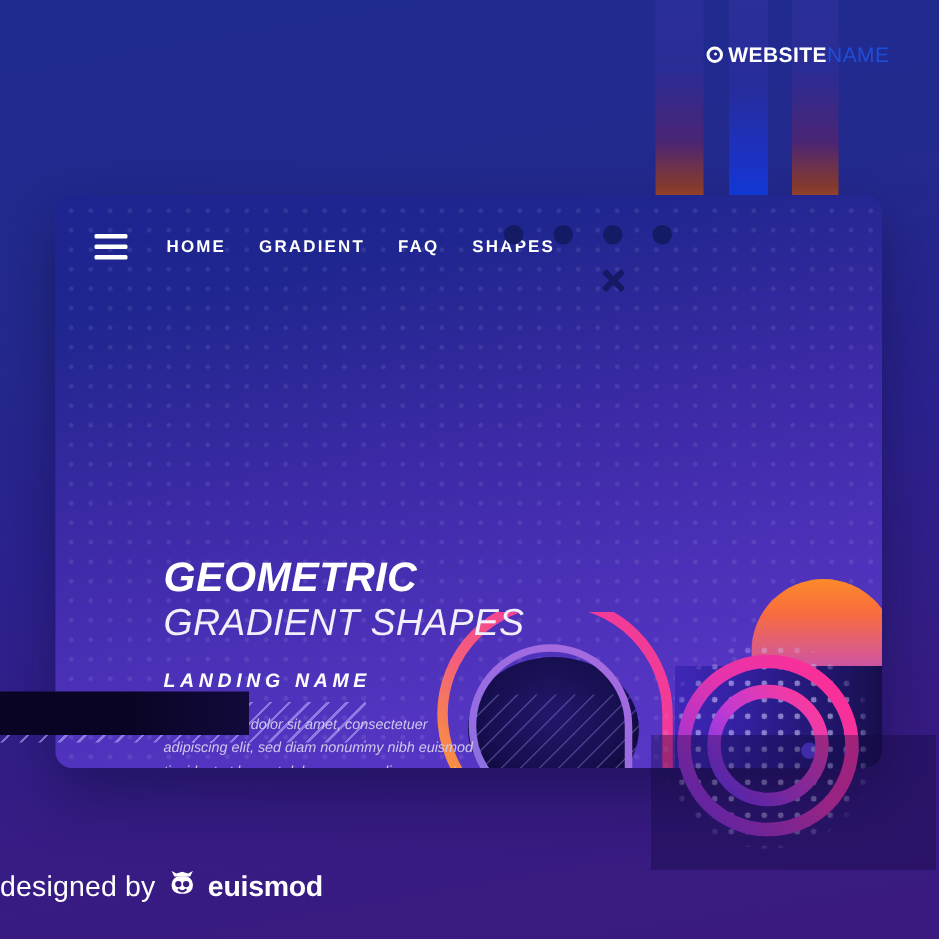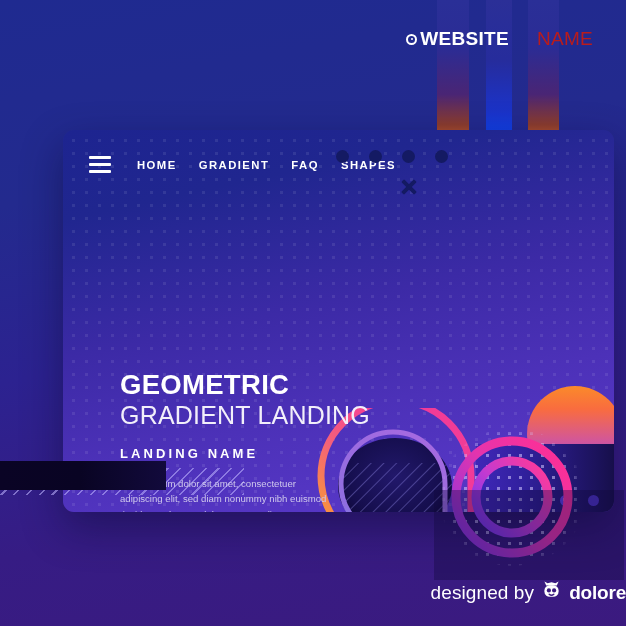--- a/index.html
+++ b/index.html
@@ -18,61 +18,60 @@
     background:linear-gradient(180deg,#2b2f97 0%,#262c9c 28%,#1b33c9 52%,#0a49f7 68%,#2337b9 80%,#2a2d96 100%); }
   .vbar.b3 { left:528px; width:31px; height:215px;
     background:linear-gradient(180deg,#2a2f97 0%,#2b2c95 22%,#4a2574 44%,#8d3d2d 58%,#f4762a 70%,#f4762a 74%,#e8487e 86%,#e0399a 100%); }
 
   
   .card {
     position:absolute; left:37px; top:130px; width:551px; height:382px;
     border-radius:11px; overflow:hidden;
     background:linear-gradient(168deg,#1d2490 0%,#20268f 18%,#3c2aa6 46%,#4c31b8 68%,#5536c4 86%,#5937c6 100%);
     box-shadow:0 16px 40px rgba(10,8,50,.45);
-    margin-left:26px;
   }
   .card-dots {
     position:absolute; inset:0;
     background-image:radial-gradient(rgba(255,255,255,.085) 1.6px, transparent 1.7px);
     background-size:13px 13px; background-position:4px 4px;
   }
 
   
   .nav { position:absolute; left:26px; top:26px; display:flex; align-items:center; gap:22px; z-index:9; }
   .burger { width:22px; height:17px; display:flex; flex-direction:column; justify-content:space-between; cursor:pointer; }
   .burger i { display:block; height:3.4px; background:#fff; border-radius:1px; }
   .nav a {
     color:#fff; font-size:11.3px; font-weight:700; letter-spacing:1.45px;
     text-decoration:none; white-space:nowrap;
   }
   .nav .links { display:flex; align-items:center; gap:22px; margin-left:4px; }
 
   
   .logo {
     position:absolute; right:33px; top:28px; z-index:12;
-    display:flex; align-items:center; font-size:19px; letter-spacing:.3px; color:#fff;
+    display:flex; align-items:center; font-size:14px; letter-spacing:.3px; color:#fff;
   }
   .logo .mark {
     width:11px; height:11px; border-radius:50%; border:2px solid #fff;
     position:relative; margin-right:3px;
   }
   .logo .mark:after { content:""; position:absolute; inset:2.4px; border-radius:50%; background:#fff; }
   .logo .bold { font-weight:700; }
-  .logo .thin { font-weight:400; color:#b91c1c;margin-left:28px; }
+  .logo .thin { font-weight:400; color:#1d4ed8; }
 
   
   .navdots { position:absolute; left:336px; top:150px; display:flex; gap:20px; z-index:10; }
   .navdots span { width:13px; height:13px; border-radius:50%; background:#141a63; display:block; }
   .xmark { position:absolute; left:400px; top:178px; width:18px; height:18px; z-index:10; }
   .xmark i { position:absolute; left:0; top:7px; width:18px; height:4.2px; background:#141a63; border-radius:1px; }
   .xmark i:first-child { transform:rotate(45deg); }
   .xmark i:last-child  { transform:rotate(-45deg); }
 
   
-  .hero { position:absolute; left:57px; top:240px; z-index:8; width:270px; }
+  .hero { position:absolute; left:72px; top:240px; z-index:8; width:270px;font-style:italic; }
   .h1 { color:#fff; font-size:27.5px; font-weight:700; letter-spacing:.3px; line-height:1.07; }
   .h2 { color:#f2effa; font-size:25px; font-weight:300; letter-spacing:.2px; line-height:1.18; margin-top:2px; }
   .h3 { color:#fff; font-size:13px; font-weight:700; letter-spacing:3.1px; margin-top:15px; }
   .para { color:#cfc8ec; font-size:9.6px; line-height:1.62; margin-top:15px; width:214px; }
 
   
   .sunset {
     position:absolute; left:464px; top:256px; width:96px; height:96px;
     border-radius:50%; z-index:4;
     background:linear-gradient(180deg,#fb8a2a 0%,#f96c3f 24%,#d1569c 58%,#8b46c8 80%,#5b3ec9 100%);
@@ -109,21 +108,21 @@
             mask-image:radial-gradient(circle at 50% 50%, #000 58%, transparent 72%);
   }
   .rings .shade {
     position:absolute; left:-4px; top:62px; width:190px; height:90px;
     background:rgba(18,8,58,.36);
   }
 
   
   .footer {
     position:absolute; left:0; right:0; bottom:21px; z-index:20;
-    display:flex; align-items:center; justify-content:flex-end; gap:7px;
+    display:flex; align-items:center; justify-content:flex-start; gap:7px;
     color:#fff; font-size:19px;
   }
   .footer .by { font-weight:400; letter-spacing:.1px; }
   .footer .fp { font-weight:700; letter-spacing:-.2px; }
 </style>
 </head>
 <body>
 
 <div class="vbar b1"></div>
 <div class="vbar b2"></div>
@@ -187,21 +186,21 @@
       <g clip-path="url(#blobClip)">
         <rect x="30" y="55" width="120" height="75" fill="url(#hatch)"></rect>
       </g>
       <path d="M134 196 L134 76 A52 52 0 1 0 82 128" fill="none" stroke="url(#gInner)" stroke-width="5" stroke-linecap="round"></path>
       <path d="M160 192 L160 68 A75 75 0 1 0 85 143" fill="none" stroke="url(#gSpiral)" stroke-width="7" stroke-linecap="round"></path>
     </svg>
   </div>
 
   <div class="hero">
     <div class="h1">GEOMETRIC</div>
-    <div class="h2">GRADIENT LANDING</div>
+    <div class="h2">GRADIENT SHAPES</div>
     <div class="h3">LANDING NAME</div>
     <div class="para">Lorem ipsum dolor sit amet, consectetuer adipiscing elit, sed diam nonummy nibh euismod tincidunt ut laoreet dolore magna aliquam erat volutpat.</div>
   </div>
 
 </div>
 
 <div class="lbar" style="z-index:9"></div>
 <div class="stripes"></div>
 
 <div class="navdots">
@@ -246,14 +245,14 @@
   <span class="by">designed by</span>
   <span>
     <svg width="21" height="20" viewBox="0 0 21 20">
       <path d="M5.2 5.4 L3.4 1.6 L6.6 3.3 L10.5 2.2 L14.4 3.3 L17.6 1.6 L15.8 5.4 Z" fill="#fff"></path>
       <rect x="3.4" y="5.2" width="14.2" height="11.6" rx="5.4" fill="#fff"></rect>
       <circle cx="7.9" cy="10.4" r="2.1" fill="#3b1a7f"></circle>
       <circle cx="13.1" cy="10.4" r="2.1" fill="#3b1a7f"></circle>
       <path d="M8.2 14.2 Q10.5 16.2 12.8 14.2" stroke="#3b1a7f" stroke-width="1.5" fill="none" stroke-linecap="round"></path>
     </svg>
   </span>
-  <span class="fp">dolore</span>
+  <span class="fp">euismod</span>
 </div>
 
 </body></html>

